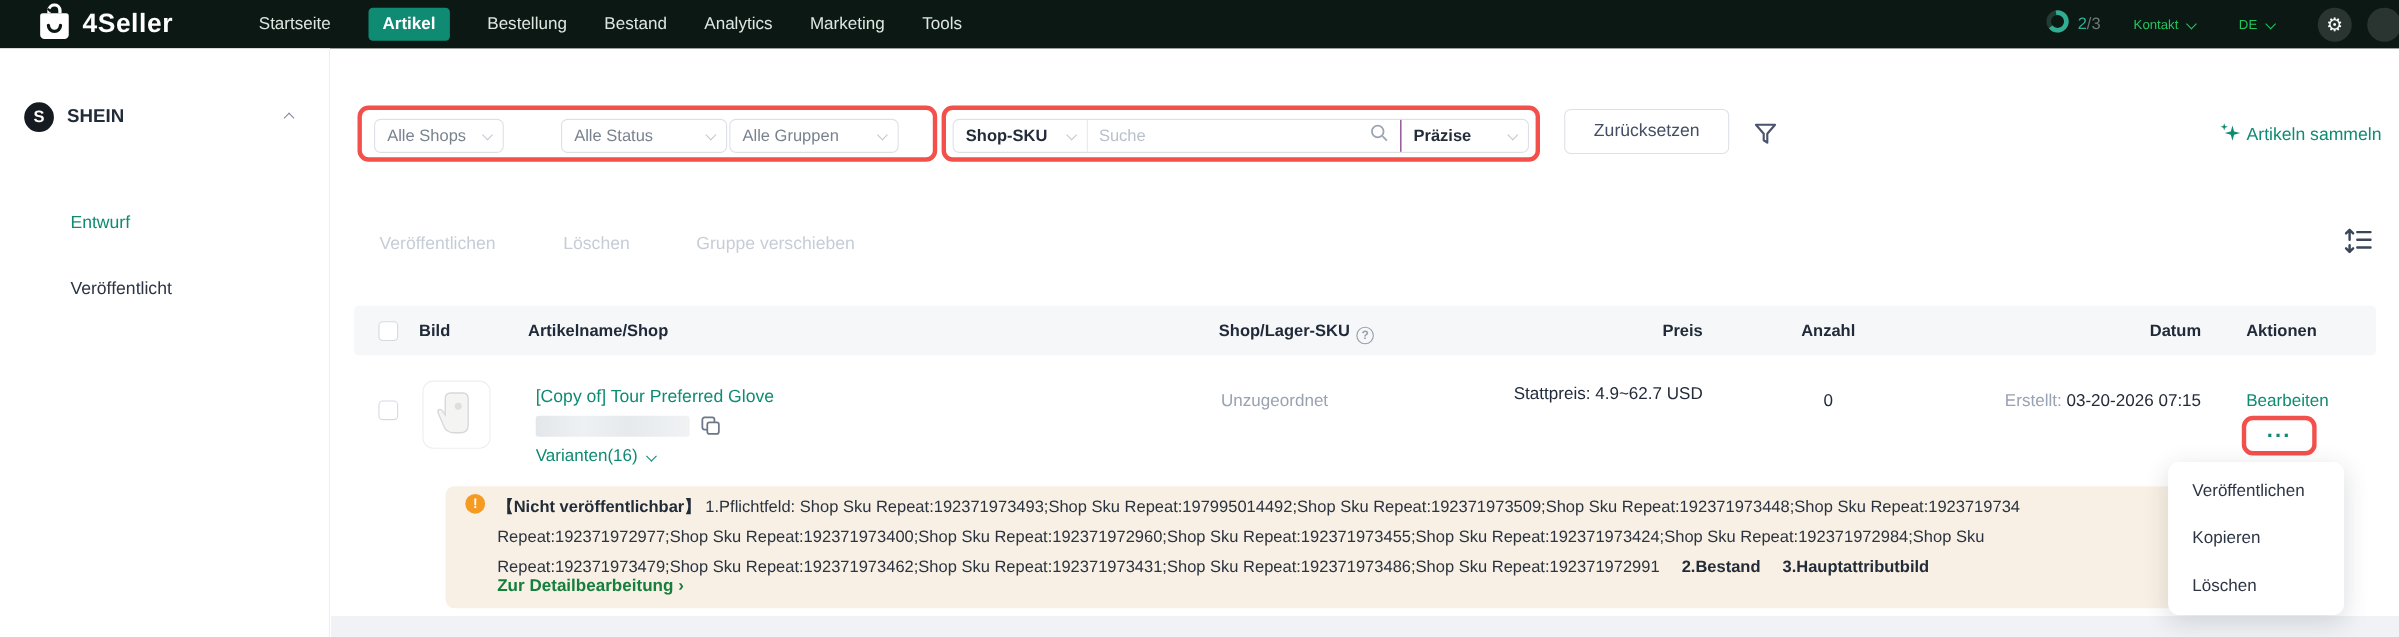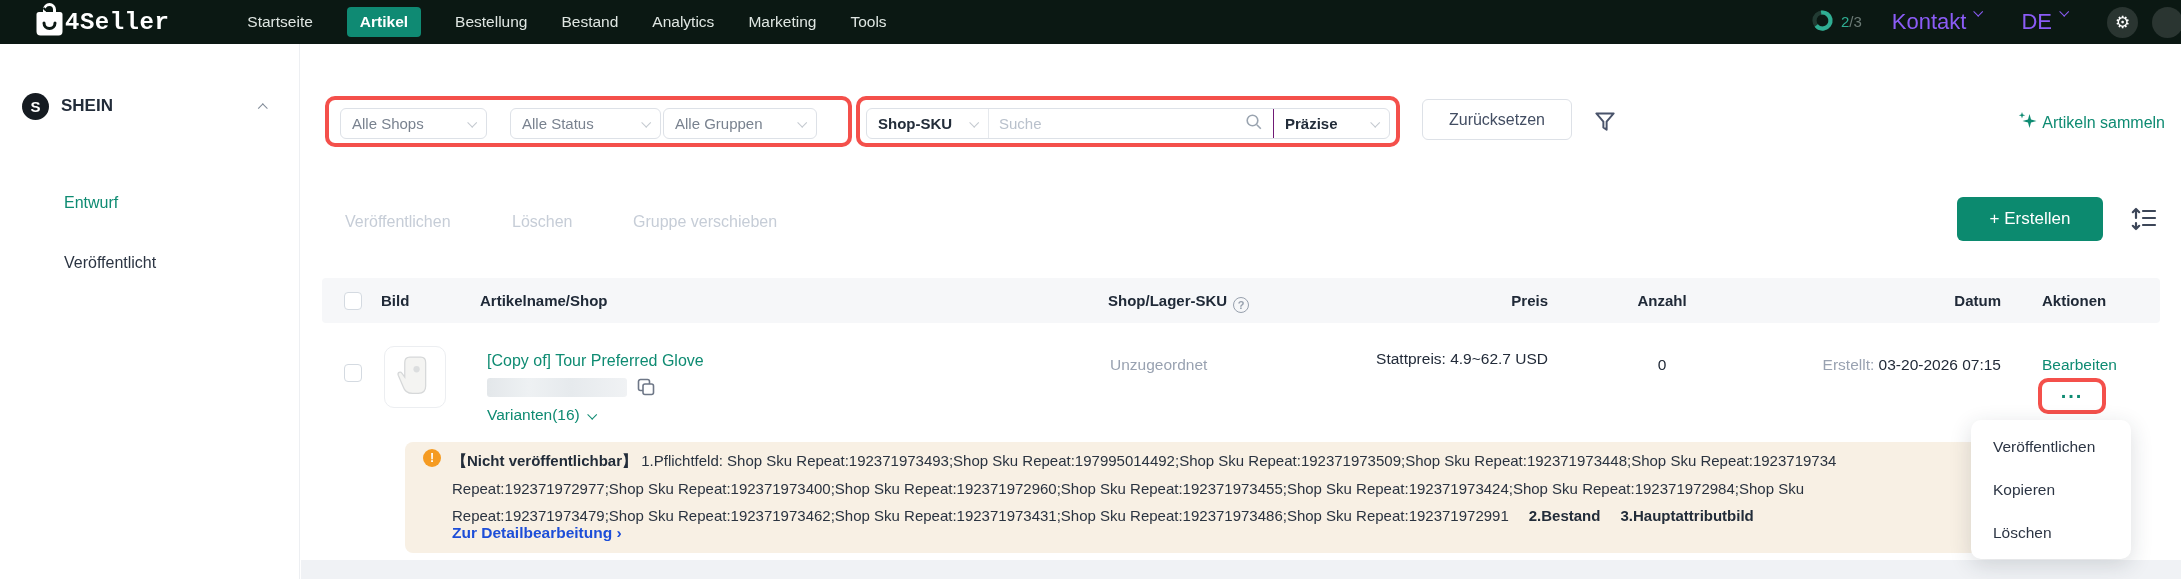--- a/index.html
+++ b/index.html
@@ -2,30 +2,30 @@
 <html><head>
 <meta charset="utf-8">
 <style>
   * { margin:0; padding:0; box-sizing:border-box; }
   html,body { background:#fff; }
   body { font-family:"Liberation Sans", sans-serif; }
   #app { position:relative; width:2181px; height:579px; background:#fff; overflow:hidden; }
 
   
   .topnav { position:absolute; top:0; left:0; width:2181px; height:44px; background:#0b1813; display:flex; align-items:center; }
-  .brand { display:flex; align-items:center; margin-left:34px;font-family:Liberation Mono, monospace; }
+  .brand { display:flex; align-items:center; gap:10px; margin-left:34px; }
   .brand-name { color:#fff; font-size:24px; font-weight:700; letter-spacing:.5px; }
   .nav-items { display:flex; align-items:center; gap:34px; margin-left:78px; }
   .nav-item { color:#dfe6e2; font-size:15.5px; cursor:pointer; padding:6px 0; white-space:nowrap; }
   .nav-item.active { background:#0f8a73; color:#fff; padding:6px 13px; border-radius:4px; font-weight:700; }
   .nav-right { margin-left:auto; display:flex; align-items:center; margin-right:14px; }
   .quota { display:flex; align-items:center; gap:7px; }
   .quota-cur { color:#2fae93; font-size:15px; }
   .quota-total { color:#6b7a75; font-size:15px; }
-  .nav-drop { display:flex; align-items:flex-start; gap:8px; color:#8b5cf6; font-size:22px; cursor:pointer; }
+  .nav-drop { display:flex; align-items:center; gap:8px; color:#22c55e; font-size:12px; cursor:pointer; }
   .chev { display:inline-block; width:7px; height:7px; border-right:1.7px solid currentColor; border-bottom:1.7px solid currentColor; transform:rotate(45deg) translateY(-1px); }
   .chev.up { transform:rotate(-135deg) translateY(-1px); }
   .chev.light { color:#c3c9cf; }
   .nav-circle { width:31px; height:31px; border-radius:50%; background:#2a3531; color:#fff; display:flex; align-items:center; justify-content:center; font-size:17px; cursor:pointer; }
 
   
   .sidebar { position:absolute; top:44px; left:0; width:300px; height:535px; background:#fff; border-right:1px solid #edeff2; }
   .shop-row { position:absolute; top:46px; left:0; width:100%; height:32px; display:flex; align-items:center; cursor:pointer; }
   .shop-logo { width:27px; height:27px; border-radius:50%; background:#151b21; color:#fff; font-weight:700; font-size:15px; display:flex; align-items:center; justify-content:center; margin-left:22px; }
   .shop-name { margin-left:12px; font-size:17px; font-weight:700; color:#222c39; }
@@ -77,21 +77,21 @@
   
   .ctx-menu { position:absolute; left:1971px; top:420px; width:160px; background:#fff; border-radius:10px; box-shadow:0 6px 22px rgba(31,41,55,.16); padding:5px 0; z-index:40; }
   .ctx-item { height:43px; line-height:43px; padding-left:22px; font-size:15.5px; color:#2c3544; cursor:pointer; }
 
   
   .warn-box { position:absolute; left:405px; top:442px; width:1695px; height:111px; background:#f8f0e4; border-radius:8px; z-index:5; }
   .warn-icon { position:absolute; left:423px; top:449px; width:18px; height:18px; border-radius:50%; background:#f59b22; color:#fff; font-size:12.5px; font-weight:700; display:flex; align-items:center; justify-content:center; z-index:6; }
   .warn-text { position:absolute; left:452px; top:447px; width:1630px; font-size:15px; color:#2a3340; line-height:27.5px; z-index:6; white-space:nowrap; overflow:hidden; }
   .warn-title { font-weight:700; color:#222c39; }
   .warn-strong { font-weight:700; color:#222c39; margin-left:20px; }
-  .warn-link { position:absolute; left:452px; top:524px; font-size:15.5px; font-weight:700; color:#1d4ed8; cursor:pointer; z-index:6; }
+  .warn-link { position:absolute; left:452px; top:524px; font-size:15.5px; font-weight:700; color:#15803d; cursor:pointer; z-index:6; }
 
   .bottom-strip { position:absolute; left:301px; top:560px; width:1880px; height:19px; background:#f0f2f5; }
 </style>
 </head>
 <body>
 
 <div id="app">
 
   <div class="topnav">
     <div class="brand">
@@ -145,21 +145,21 @@
       <span class="shop-name">SHEIN</span>
       <span class="shop-chev"><span class="chev up"></span></span>
     </div>
     <span class="side-item active" style="top:150px;">Entwurf</span>
     <span class="side-item normal" style="top:210px;">Veröffentlicht</span>
   </div>
 
   <div class="red-outline" style="left:325px; top:96px; width:527px; height:51px;"></div>
   <div class="red-outline" style="left:856px; top:96px; width:544px; height:51px;"></div>
 
-  <div class="select-box" style="left:340px; width:147px;justify-content:space-between;">
+  <div class="select-box" style="left:340px; width:118px;justify-content:space-between;">
     <span>Alle Shops</span>
     <span class="chev light"></span>
   </div>
   <div class="select-box" style="left:510px; width:151px;">
     <span>Alle Status</span>
     <span class="chev light"></span>
   </div>
   <div class="select-box" style="left:663px; width:154px;">
     <span>Alle Gruppen</span>
     <span class="chev light"></span>
@@ -197,21 +197,20 @@
         <path d="M12.5 4 L14 9.5 L19.5 11 L14 12.5 L12.5 18 L11 12.5 L5.5 11 L11 9.5 Z"></path>
         <path d="M5 2 L5.8 4.5 L8.3 5.3 L5.8 6.1 L5 8.6 L4.2 6.1 L1.7 5.3 L4.2 4.5 Z"></path>
       </svg>
     </span>
     <span>Artikeln sammeln</span>
   </div>
 
   <span class="bulk-label" style="left:345px;">Veröffentlichen</span>
   <span class="bulk-label" style="left:512px;">Löschen</span>
   <span class="bulk-label" style="left:633px;">Gruppe verschieben</span>
-  <div class="btn-create">+ Erstellen</div>
   <div class="sort-icon">
     <svg width="30" height="28" viewBox="0 0 30 28" fill="none" stroke="#3c4658" stroke-width="2.2" stroke-linecap="round">
       <path d="M8 4 v9 M8 4 l-3.2 3.2 M8 4 l3.2 3.2"></path>
       <path d="M8 24 v-6 M8 24 l-3.2 -3.2 M8 24 l3.2 -3.2"></path>
       <path d="M15 6 h12 M15 13 h12 M15 20 h12"></path>
     </svg>
   </div>
 
   <div class="thead"></div>
   <div class="checkbox" style="left:344px; top:292px;"></div>

